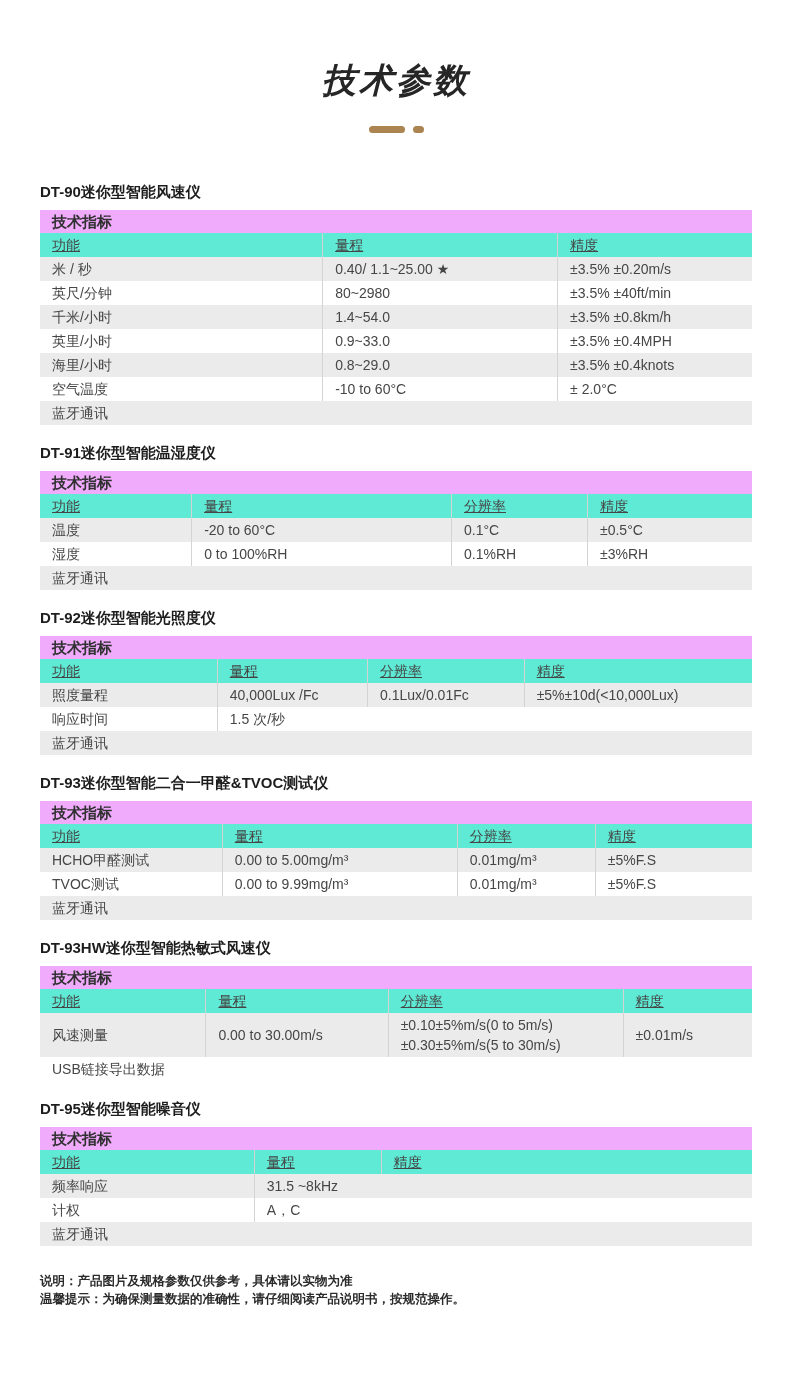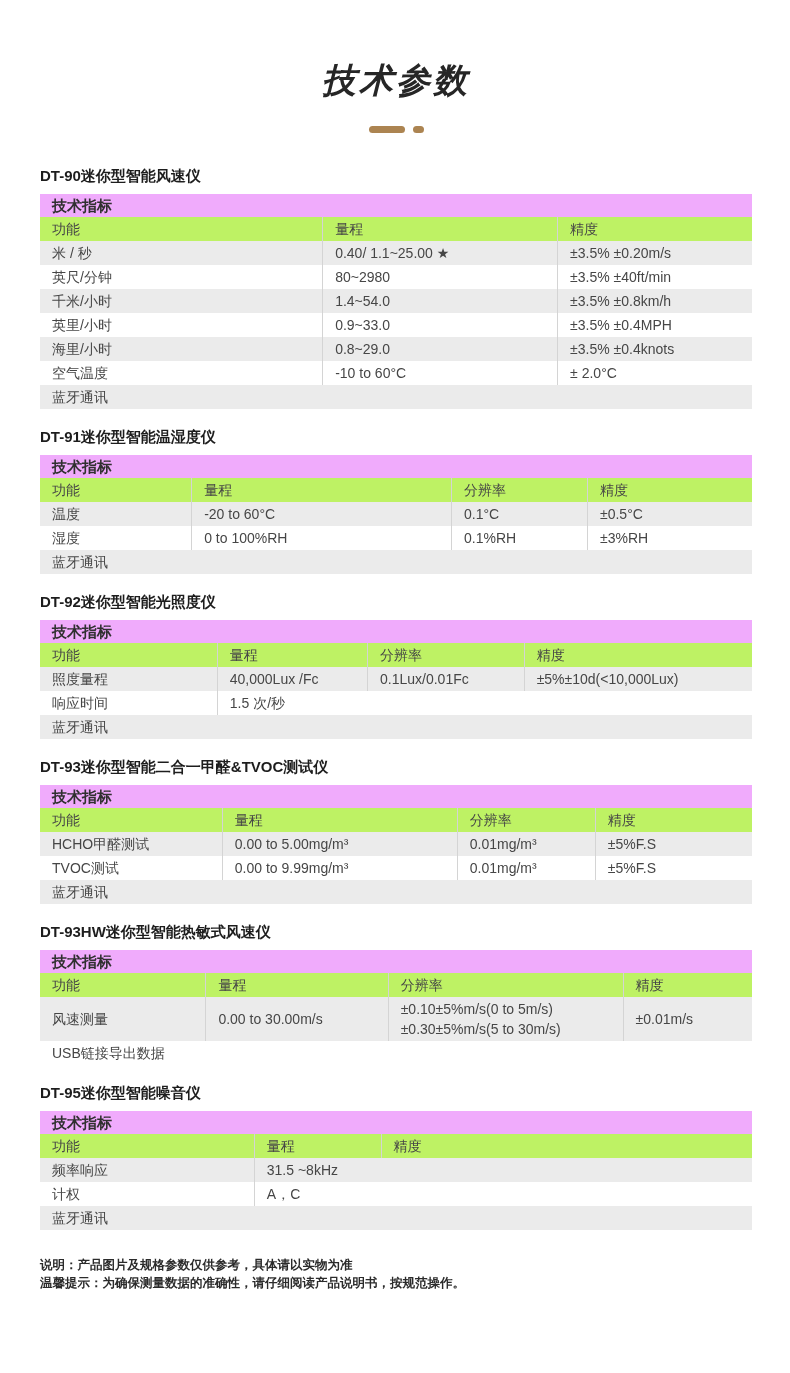--- a/index.html
+++ b/index.html
@@ -28,21 +28,21 @@
     display: flex;
     justify-content: center;
     align-items: center;
     gap: 8px;
     height: 7px;
   }
   .deco-bar  { width: 36px; height: 7px; border-radius: 4px; }
   .deco-dot  { width: 11px; height: 7px; border-radius: 4px; }
 
   
-  main { margin-top: 32px; }
+  main { margin-top: 48px; }
   section.spec { margin-top: 17px; }
   section.spec:first-child { margin-top: 0; }
   .sec-title {
     font-size: 15px;
     font-weight: bold;
     color: #1d1d1d;
     line-height: 22px;
     margin-bottom: 7px;
   }
   .thbar {
@@ -62,21 +62,21 @@
     color: #464646;
   }
   .spec-table th, .spec-table td {
     text-align: left;
     font-weight: normal;
     padding: 2px 8px 2px 12px;
     line-height: 20px;
     white-space: pre-line;
     overflow: hidden;
   }
-  .spec-table thead tr { background: #bef264; }
+  .spec-table thead tr { background: #5eead4; text-decoration: underline; }
   .spec-table tbody tr:nth-child(odd) { background: #ebebeb; }
   .spec-table th + th, .spec-table td + td { border-left: 1px solid #d4d4d4; }
 
   
   .notes { margin-top: 26px; }
   .note {
     font-size: 12.5px;
     font-weight: bold;
     color: #2b2b2b;
     line-height: 18px;

